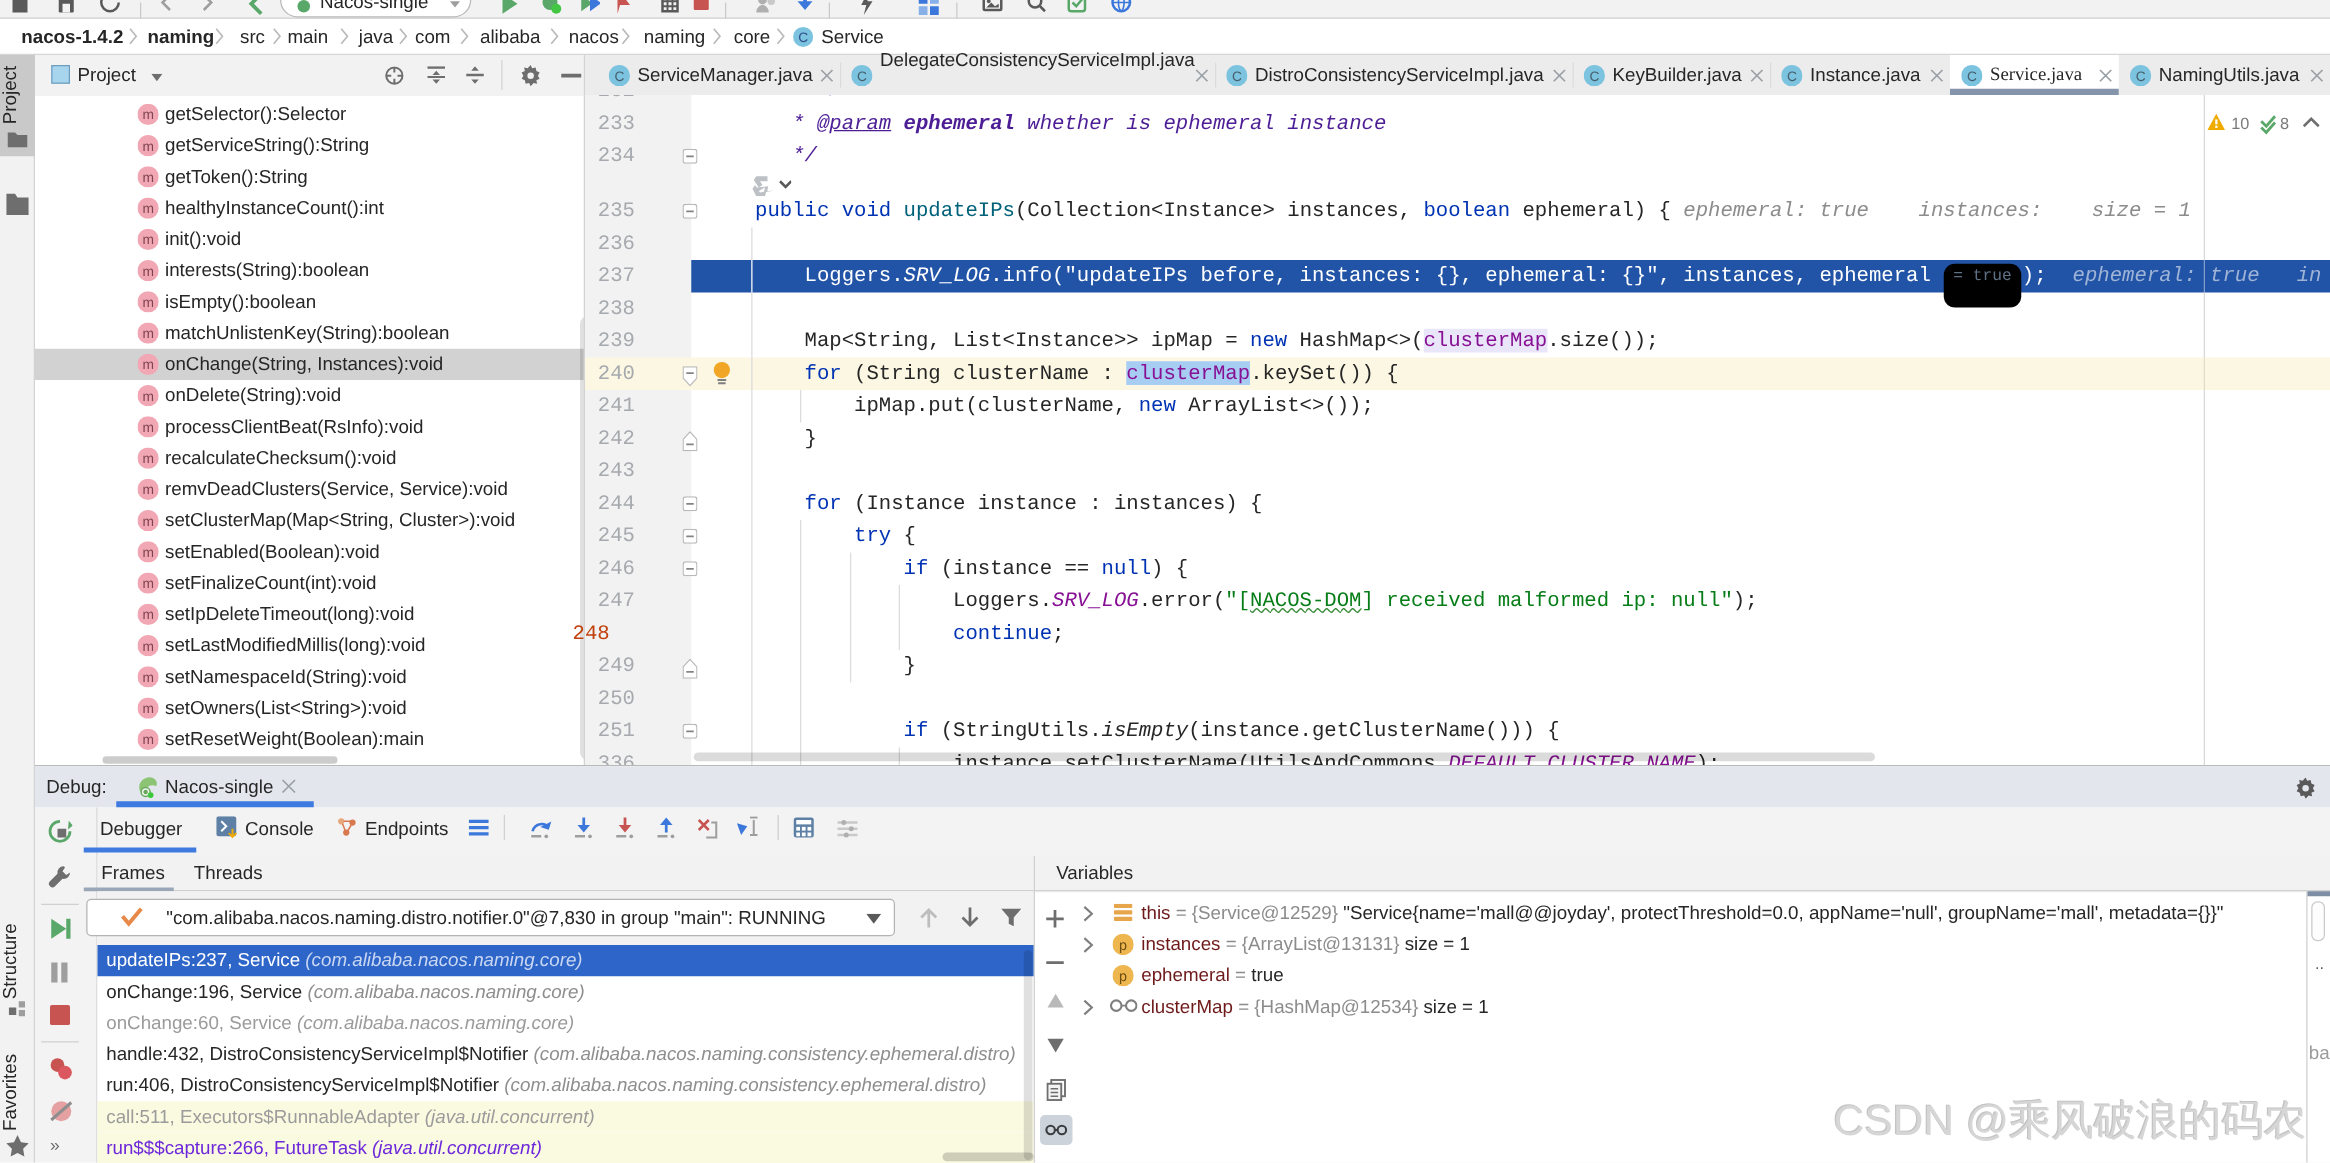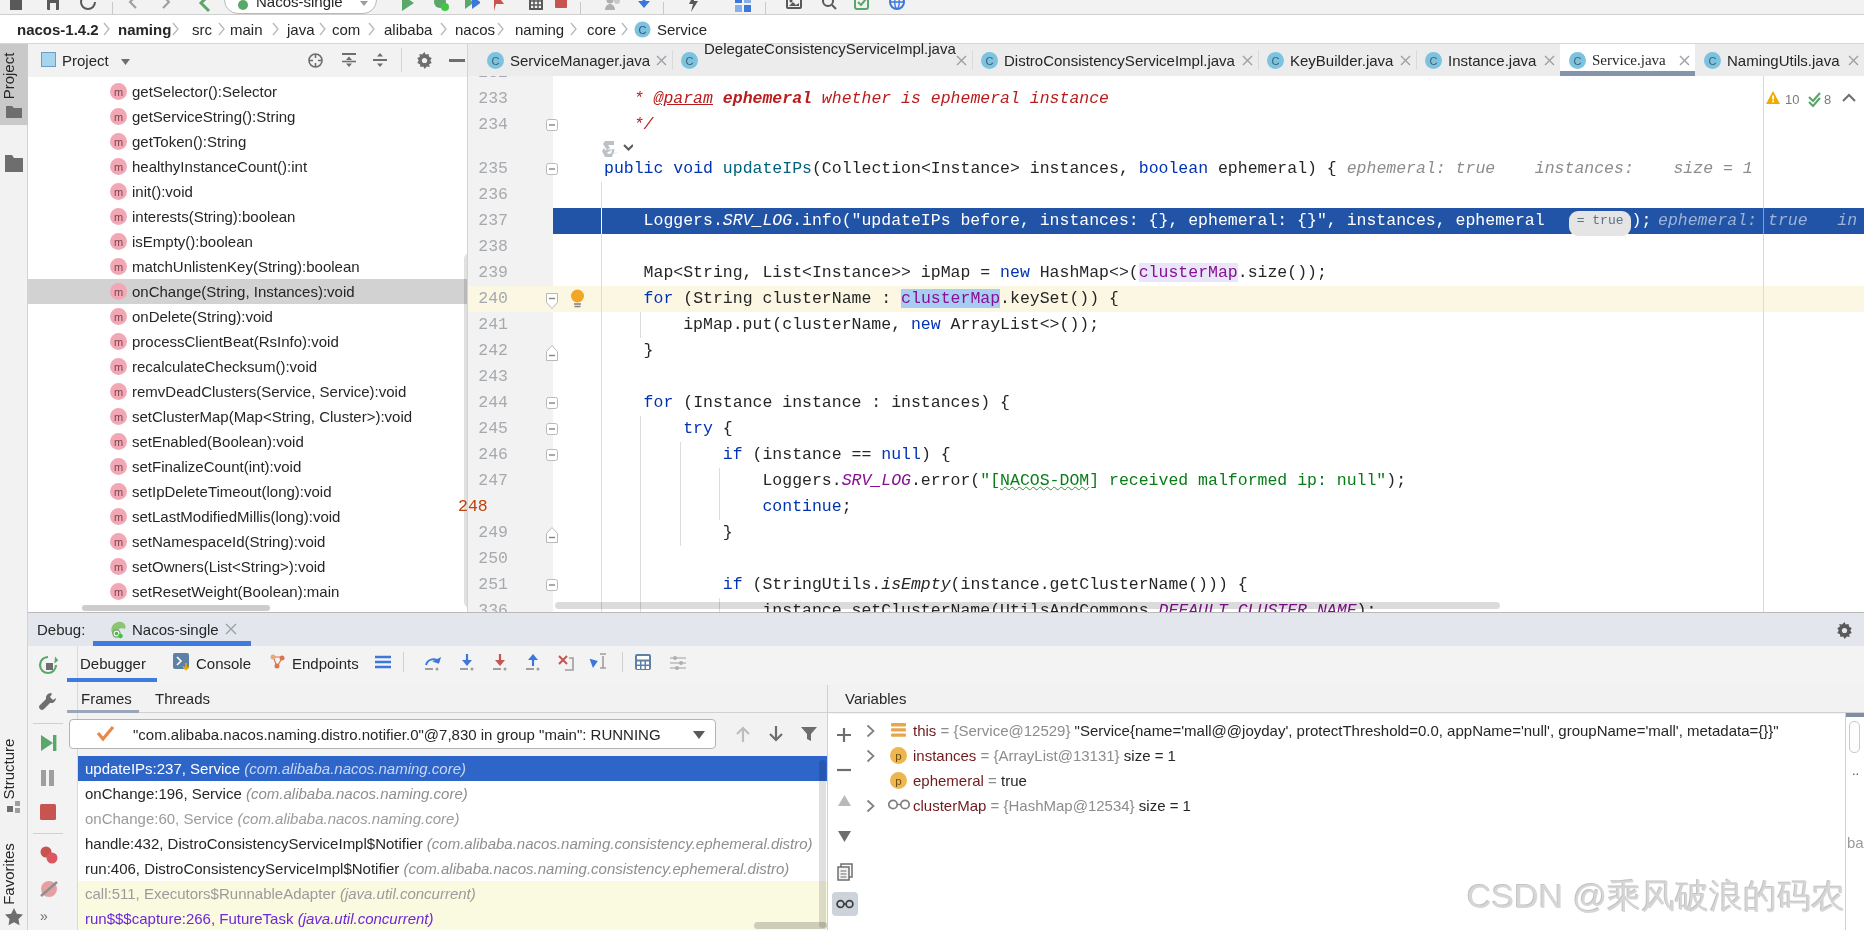--- a/index.html
+++ b/index.html
@@ -1,17 +1,17 @@
 <!DOCTYPE html>
 <html><head><meta charset="utf-8"><style>
 *{margin:0;padding:0;box-sizing:border-box}
 html,body{width:1864px;height:930px;overflow:hidden;background:#fff;font-family:"Liberation Sans",sans-serif;color:#262626;}
 .a{position:absolute}
 pre{font-family:"Liberation Mono",monospace;font-size:16.5px;line-height:26px;position:absolute;white-space:pre;}
-.kw{color:#0033B3}.str{color:#067D17}.cmt{color:#b91c1c;font-style:italic}
+.kw{color:#0033B3}.str{color:#067D17}.cmt{color:#4c1d95;font-style:italic}
 .fld{color:#871094}.sfld{color:#871094;font-style:italic}.mth{color:#00627A}
 .hint{color:#8C8C8C;font-style:italic}
 .ui{font-size:15px;line-height:25px;white-space:nowrap}
 svg{display:block}
 </style></head><body>
 <div class="a" style="left:0;top:0;width:1864px;height:15px;background:#F2F2F2;border-bottom:1px solid #CFCFCF;overflow:hidden;"></div>
 <div class="a" style="left:0;top:0;width:1864px;height:15px;overflow:hidden;">
 <div class="a" style="left:8px;top:-8px;width:16px;height:22px;">
       <svg width="16" height="22">
         <rect x="2" y="4" width="12" height="14" fill="#595959"></rect>
@@ -621,21 +621,21 @@
           <path d="M16 3l5 7-4 1 6 4-3 2-5-8 4-1z" transform="rotate(115 14 9)"></path>
           <path d="M3 9l4 6 5-1-1 4H4l-3-6z"></path>
         </g>
         <path d="M23 6l4.5 4.5L32 6" stroke="#595959" stroke-width="2" fill="none"></path>
       </svg>
     </div>
 <pre style="left:604px;top:-20px;"><span class="cmt">   * <u>@param</u> instances instances</span></pre>
 <pre style="left:604px;top:10px;"><span class="cmt">   * <u>@param</u> <b>ephemeral</b> whether is ephemeral instance</span></pre>
 <pre style="left:604px;top:36px;"><span class="cmt">   */</span></pre>
 <pre style="left:604px;top:80px;"><span class="kw">public</span> <span class="kw">void</span> <span class="mth">updateIPs</span>(Collection&lt;Instance&gt; instances, <span class="kw">boolean</span> ephemeral) { <span class="hint">ephemeral: true    instances:</span>    <span class="hint">size = 1</span></pre>
-<pre style="left:604px;top:132px;color:#FFFFFF;">    Loggers.<i>SRV_LOG</i>.info("updateIPs before, instances: {}, ephemeral: {}", instances, ephemeral<span style="display:inline-block;margin-left:24px;background:#e5e5e5;color:#5F7186;font-size:13px;font-style:normal;border-radius:9px;height:25px;line-height:19px;padding:0 8px;vertical-align:1px;">= true</span>);</pre>
+<pre style="left:604px;top:132px;color:#FFFFFF;">    Loggers.<i>SRV_LOG</i>.info("updateIPs before, instances: {}, ephemeral: {}", instances, ephemeral<span style="display:inline-block;margin-left:10px;background:#000000;color:#5F7186;font-size:13px;font-style:normal;border-radius:9px;height:35px;line-height:19px;padding:0 8px;vertical-align:1px;">= true</span>);</pre>
 <pre style="left:1658px;top:132px;color:#9FB3D7;font-style:italic;">ephemeral:</pre>
 <pre style="left:1768px;top:132px;color:#9FB3D7;font-style:italic;">true   in</pre>
 <pre style="left:604px;top:184px;">    Map&lt;String, List&lt;Instance&gt;&gt; ipMap = <span class="kw">new</span> HashMap&lt;&gt;(<span class="fld" style="background:#EAE6FA;">clusterMap</span>.size());</pre>
 <pre style="left:604px;top:210px;">    <span class="kw">for</span> (String clusterName : <span class="fld" style="background:#A8CDF3;">clusterMap</span>.keySet()) {</pre>
 <pre style="left:604px;top:236px;">        ipMap.put(clusterName, <span class="kw">new</span> ArrayList&lt;&gt;());</pre>
 <pre style="left:604px;top:262px;">    }</pre>
 <pre style="left:604px;top:314px;">    <span class="kw">for</span> (Instance instance : instances) {</pre>
 <pre style="left:604px;top:340px;">        <span class="kw">try</span> {</pre>
 <pre style="left:604px;top:366px;">            <span class="kw">if</span> (instance == <span class="kw">null</span>) {</pre>
 <pre style="left:604px;top:392px;">                Loggers.<span class="sfld">SRV_LOG</span>.error(<span class="str">"[<span style="text-decoration:underline wavy #3C8E3C 1px;">NACOS-DOM</span>] received malformed ip: null"</span>);</pre>

